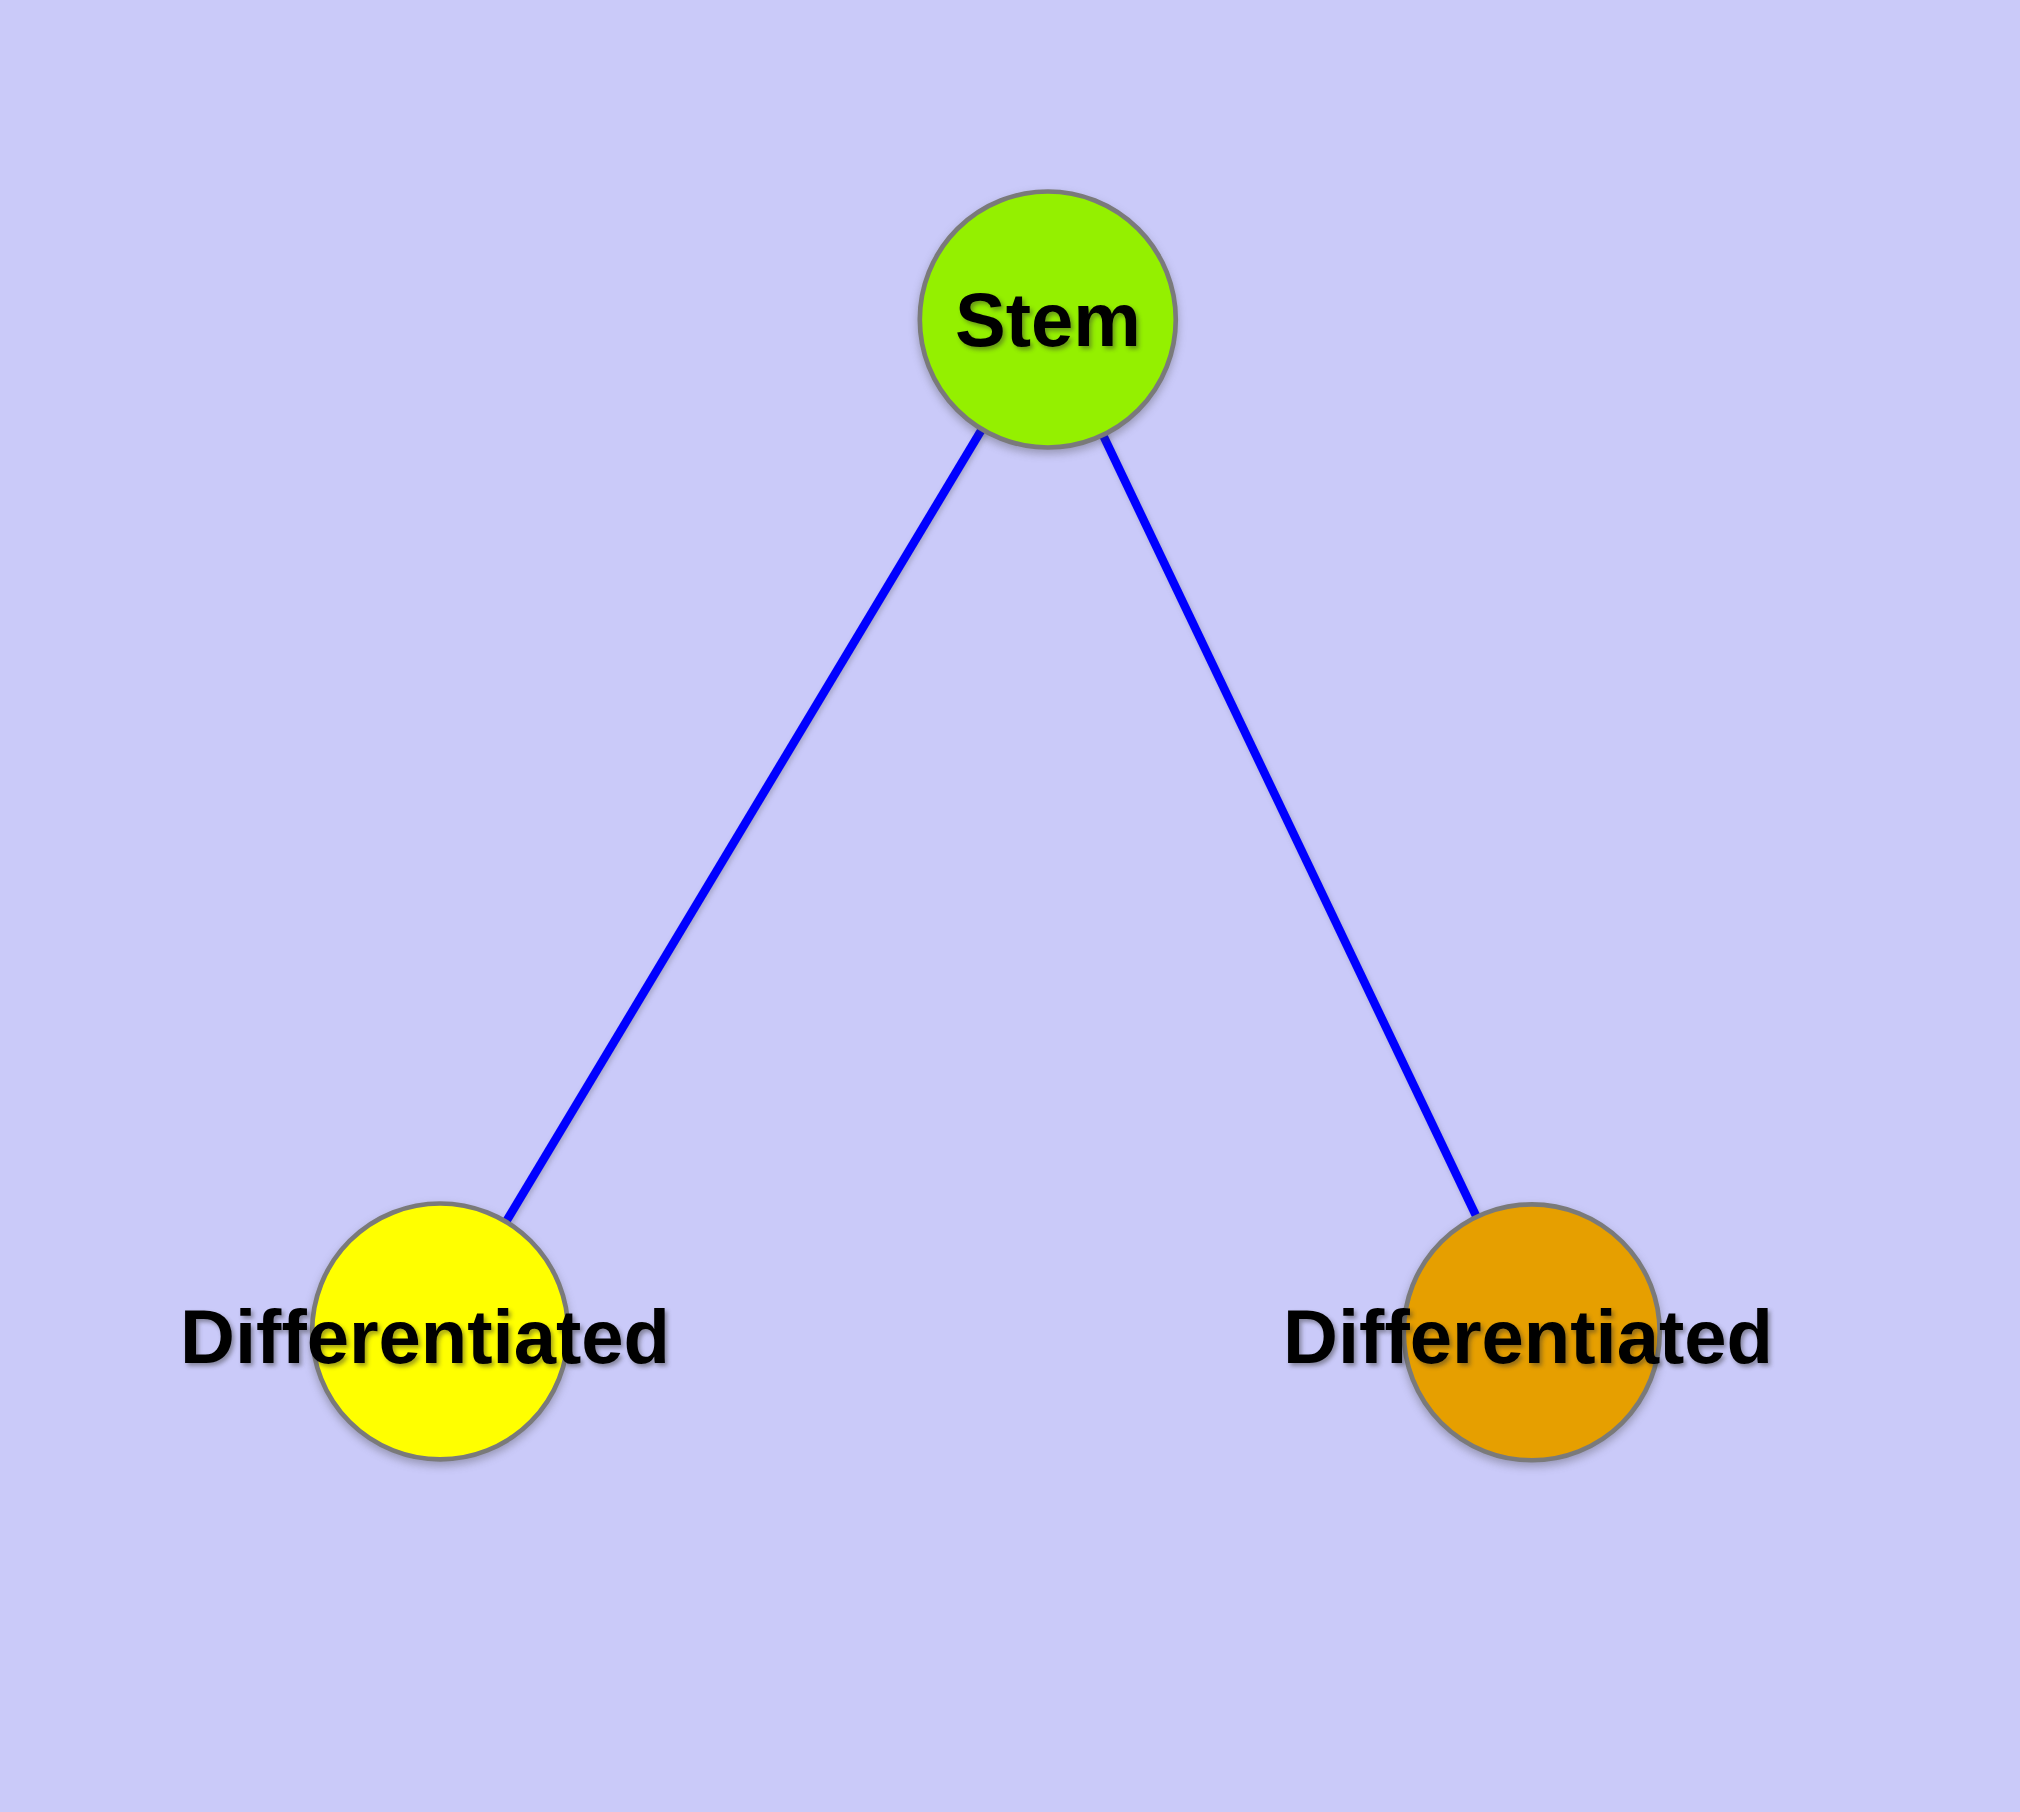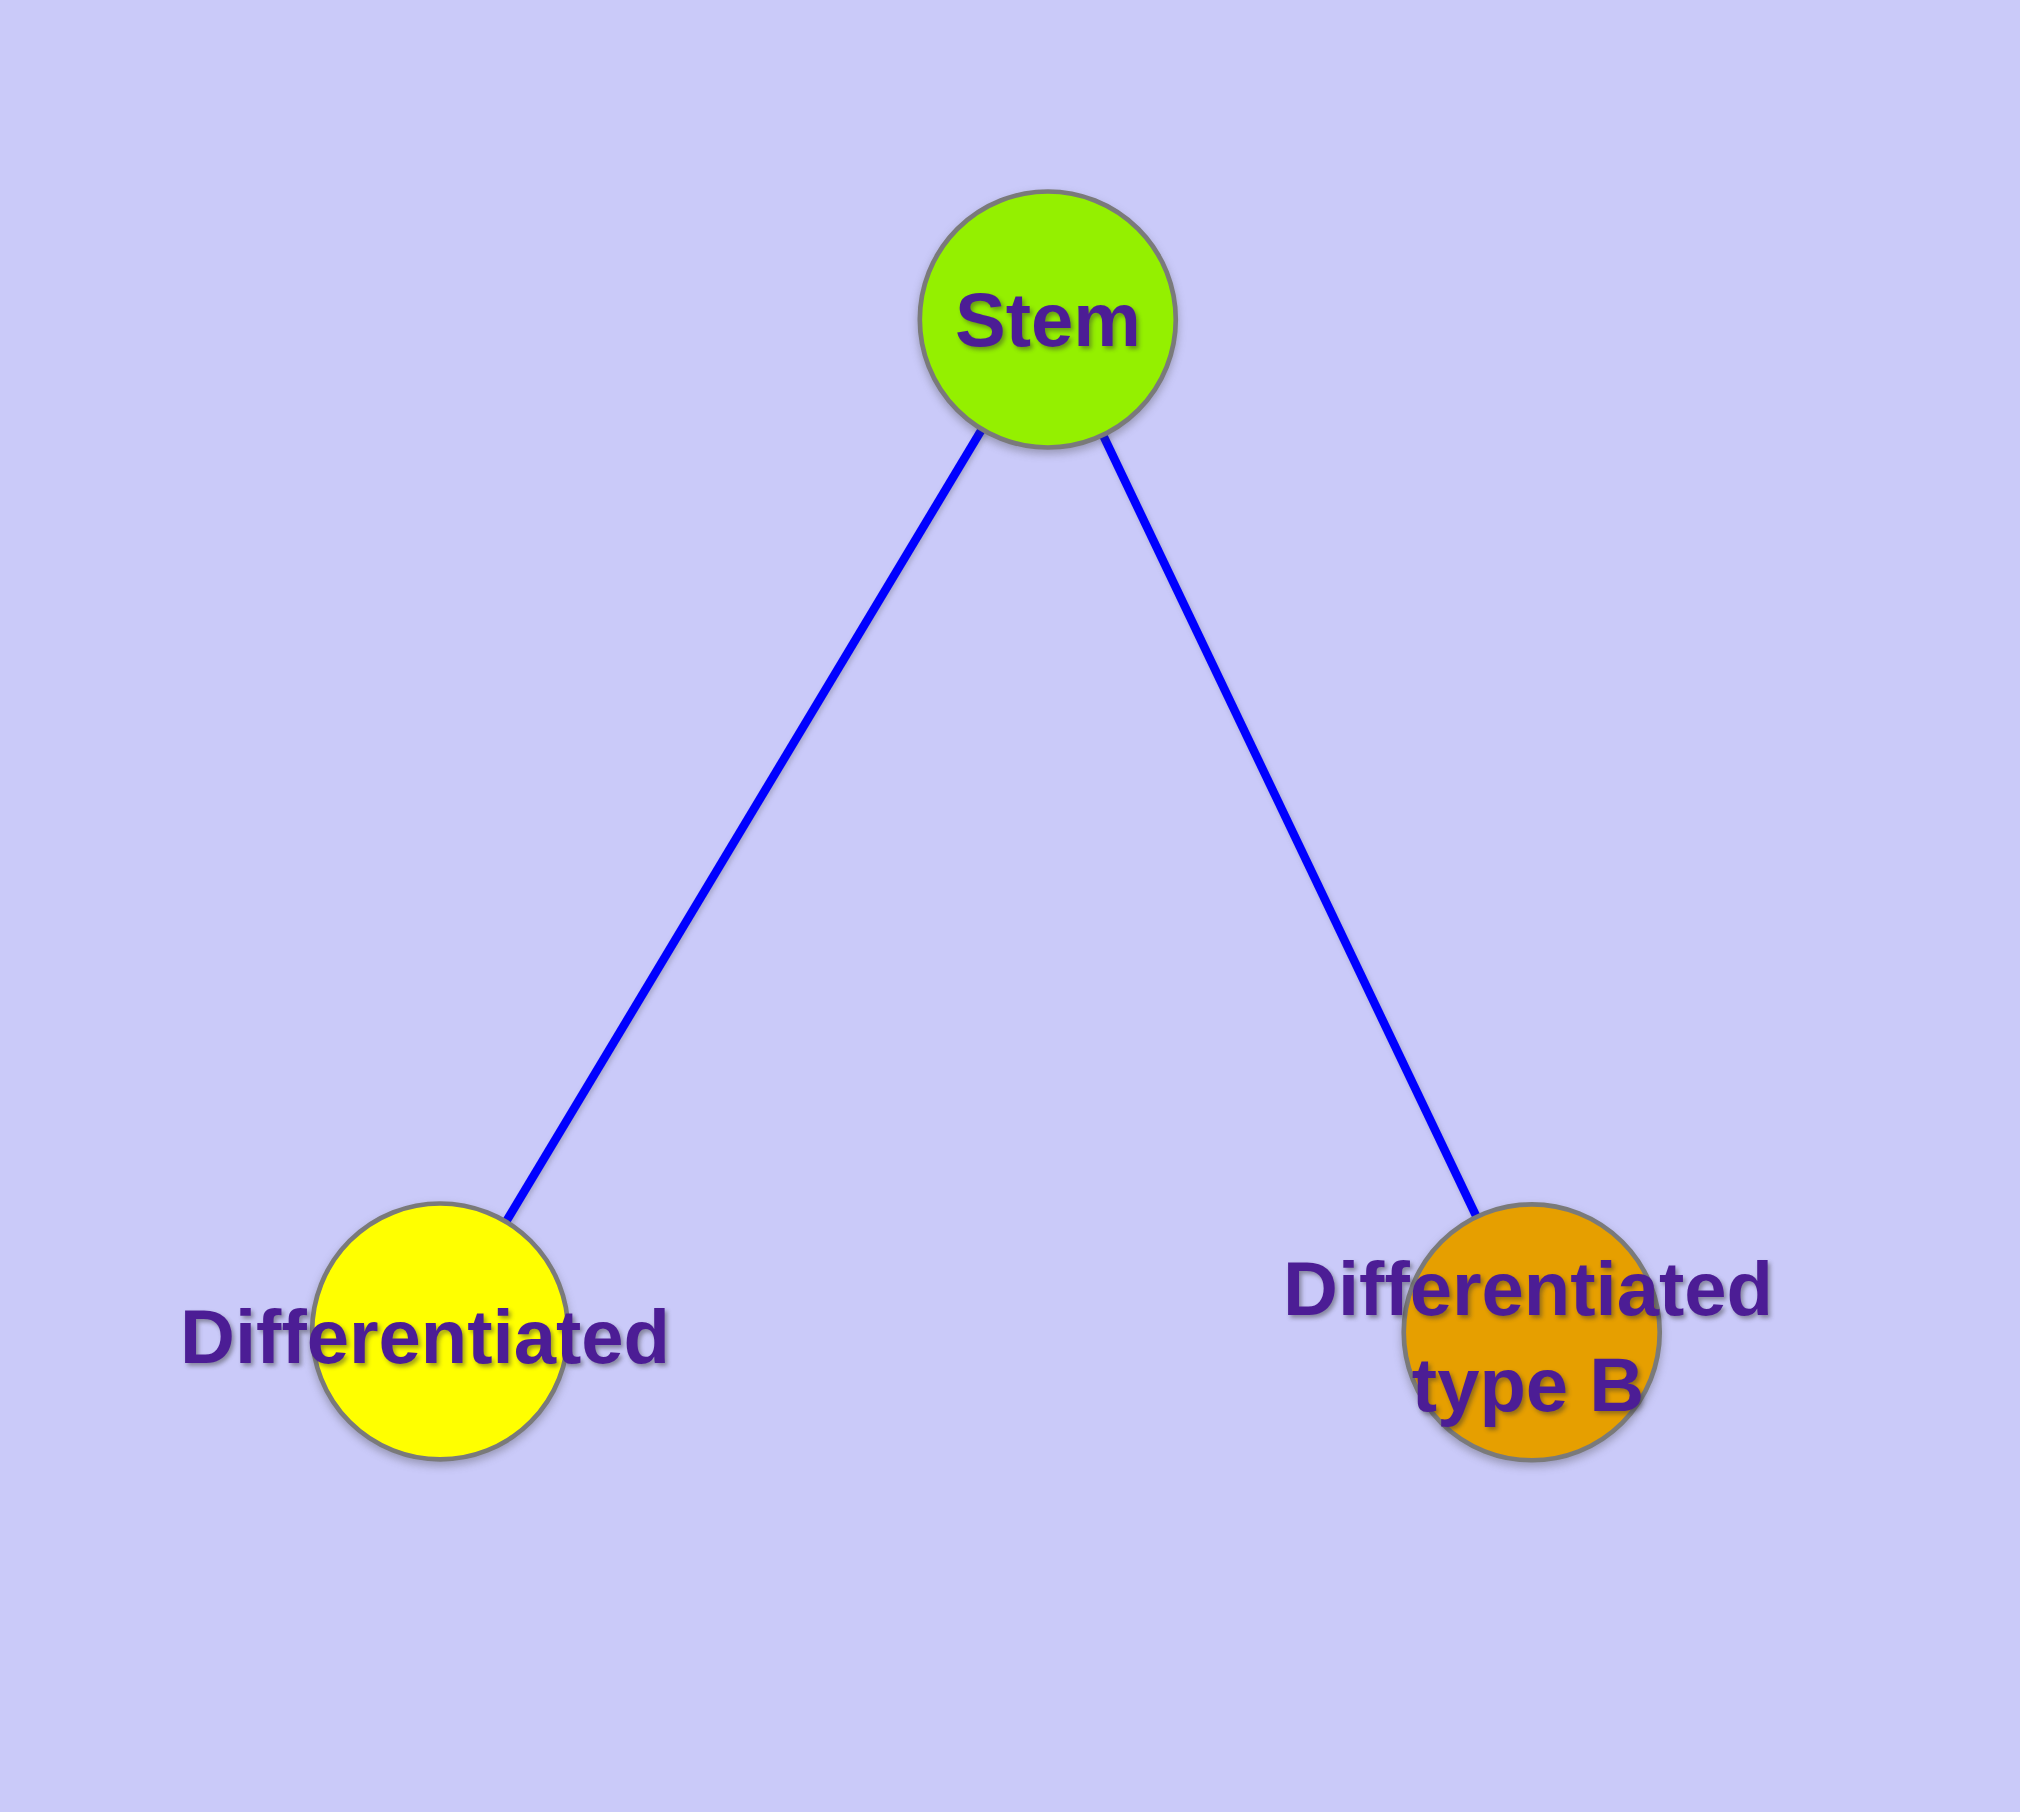--- a/index.html
+++ b/index.html
@@ -28,21 +28,21 @@
     stroke-width: 5.5;
     filter: drop-shadow(0px 5px 5px rgba(60,60,60,0.35));
   }
   .node-label {
     position: absolute;
     transform: translate(-50%, -50%);
     text-align: center;
     font-size: 76px;
     font-weight: 700;
     line-height: 96px;
-    color: #4c1d95;
+    color: #000000;
     white-space: nowrap;
     text-shadow: 2.5px 3.4px 4.2px rgba(50,50,50,0.45);
   }
   .node-label span {
     display: block;
   }
   .label-stem   { left: 1048px; top: 320px;  }
   .label-type-a { left: 425px;  top: 1337px; }
   .label-type-b { left: 1528px; top: 1337px; }
 </style>
@@ -64,17 +64,16 @@
   <div class="node-label label-stem">
     <span>Stem</span>
   </div>
 
   <div class="node-label label-type-a">
     <span>Differentiated</span>
   </div>
 
   <div class="node-label label-type-b">
     <span>Differentiated</span>
-    <span>type B</span>
   </div>
 
 </div>
 
 
 </body></html>

